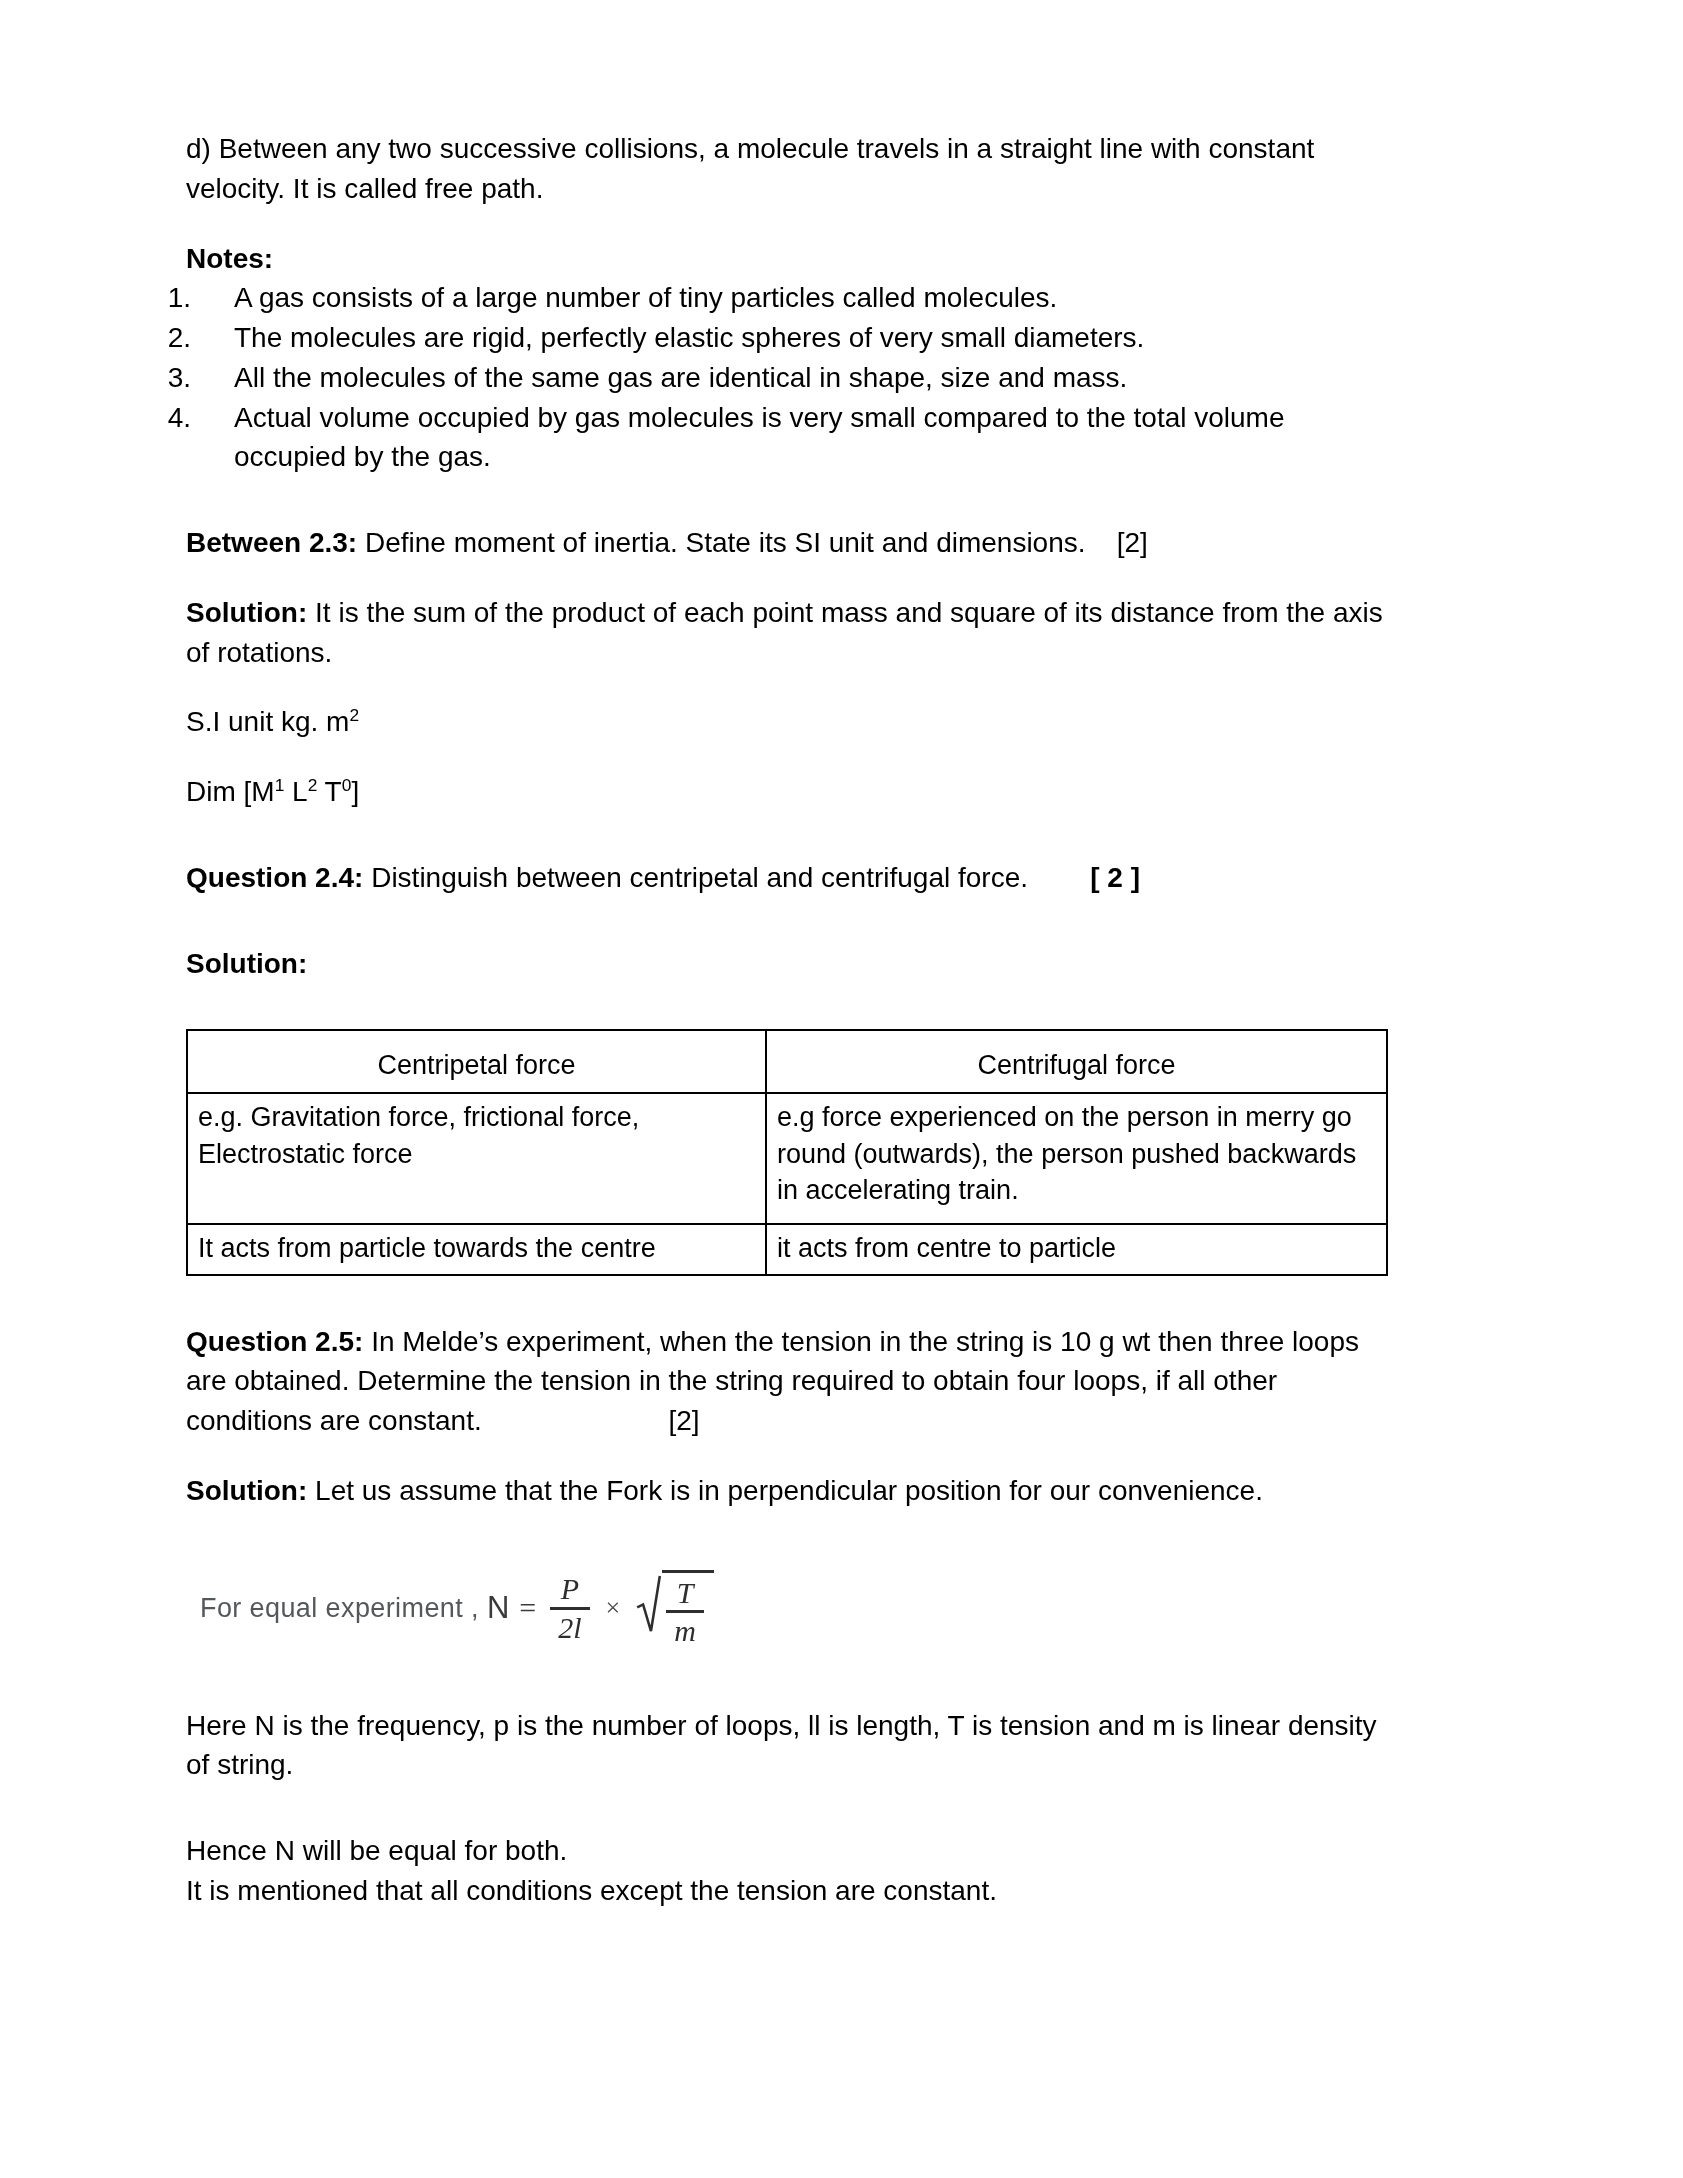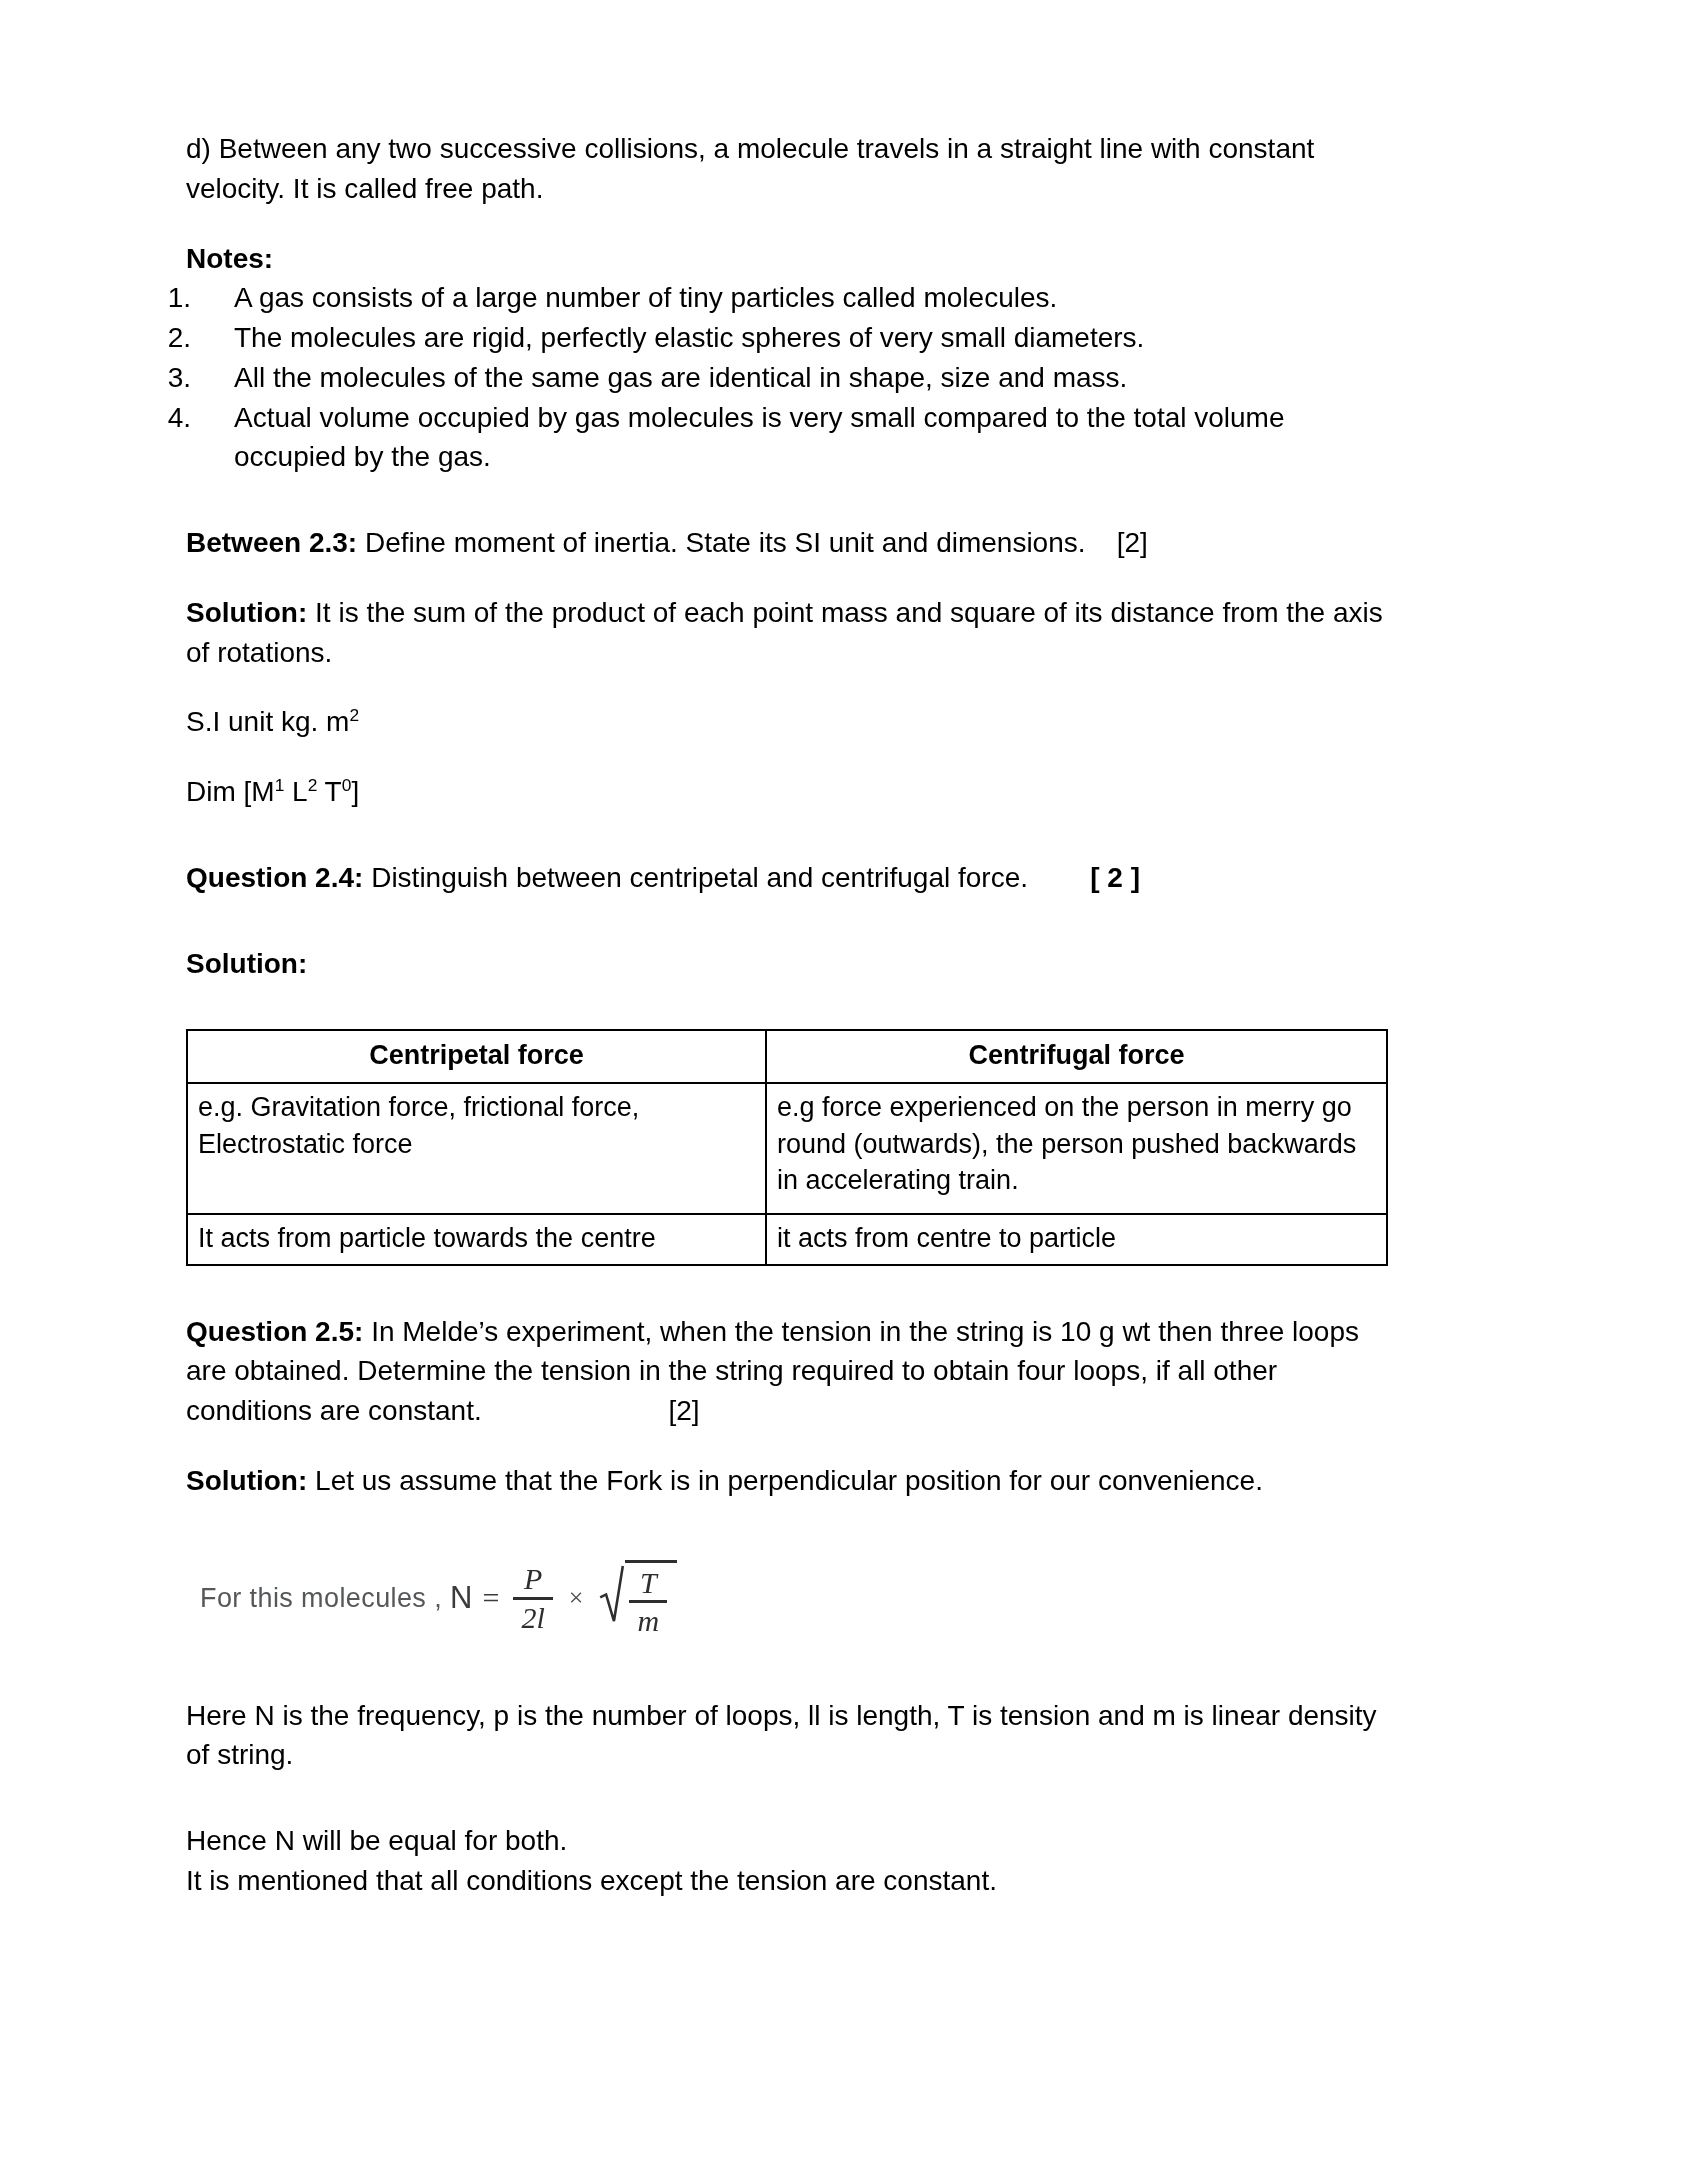--- a/index.html
+++ b/index.html
@@ -87,22 +87,22 @@
     border: 2px solid #000000;
     padding: 5px 10px 7px 10px;
     font-size: 27px;
     line-height: 1.36;
     vertical-align: top;
     font-weight: normal;
     text-align: left;
   }
   table.compare th {
     text-align: center;
-    font-weight: bold;
-    padding-top: 6px;
+    font-weight: normal;
+    padding-top: 16px;
     padding-bottom: 8px;
     border-radius: 19px;
   }
   table.compare col.c1 { width: 579px; }
   table.compare col.c2 { width: 621px; }
 
   .cell-tall { height: 117px; }
 
   
   .formula {
@@ -272,21 +272,21 @@
     <div class="spacer-md"></div>
 
     <p class="para">
       <b>Solution:</b><span>&nbsp;</span><span>Let us assume that the Fork is in perpendicular position for our convenience.</span>
     </p>
 
     <div class="spacer-xl"></div>
 
     <div class="formula-wrap">
       <div class="formula">
-        <span class="lead">For this molecules ,</span>
+        <span class="lead">For equal experiment ,</span>
         <span class="nsym">N</span>
         <span class="eq">=</span>
         <span class="frac">
           <span class="top">P</span>
           <span class="bar"></span>
           <span class="bot">2l</span>
         </span>
         <span class="times">×</span>
         <span class="sqrt">
           <span class="radical">

